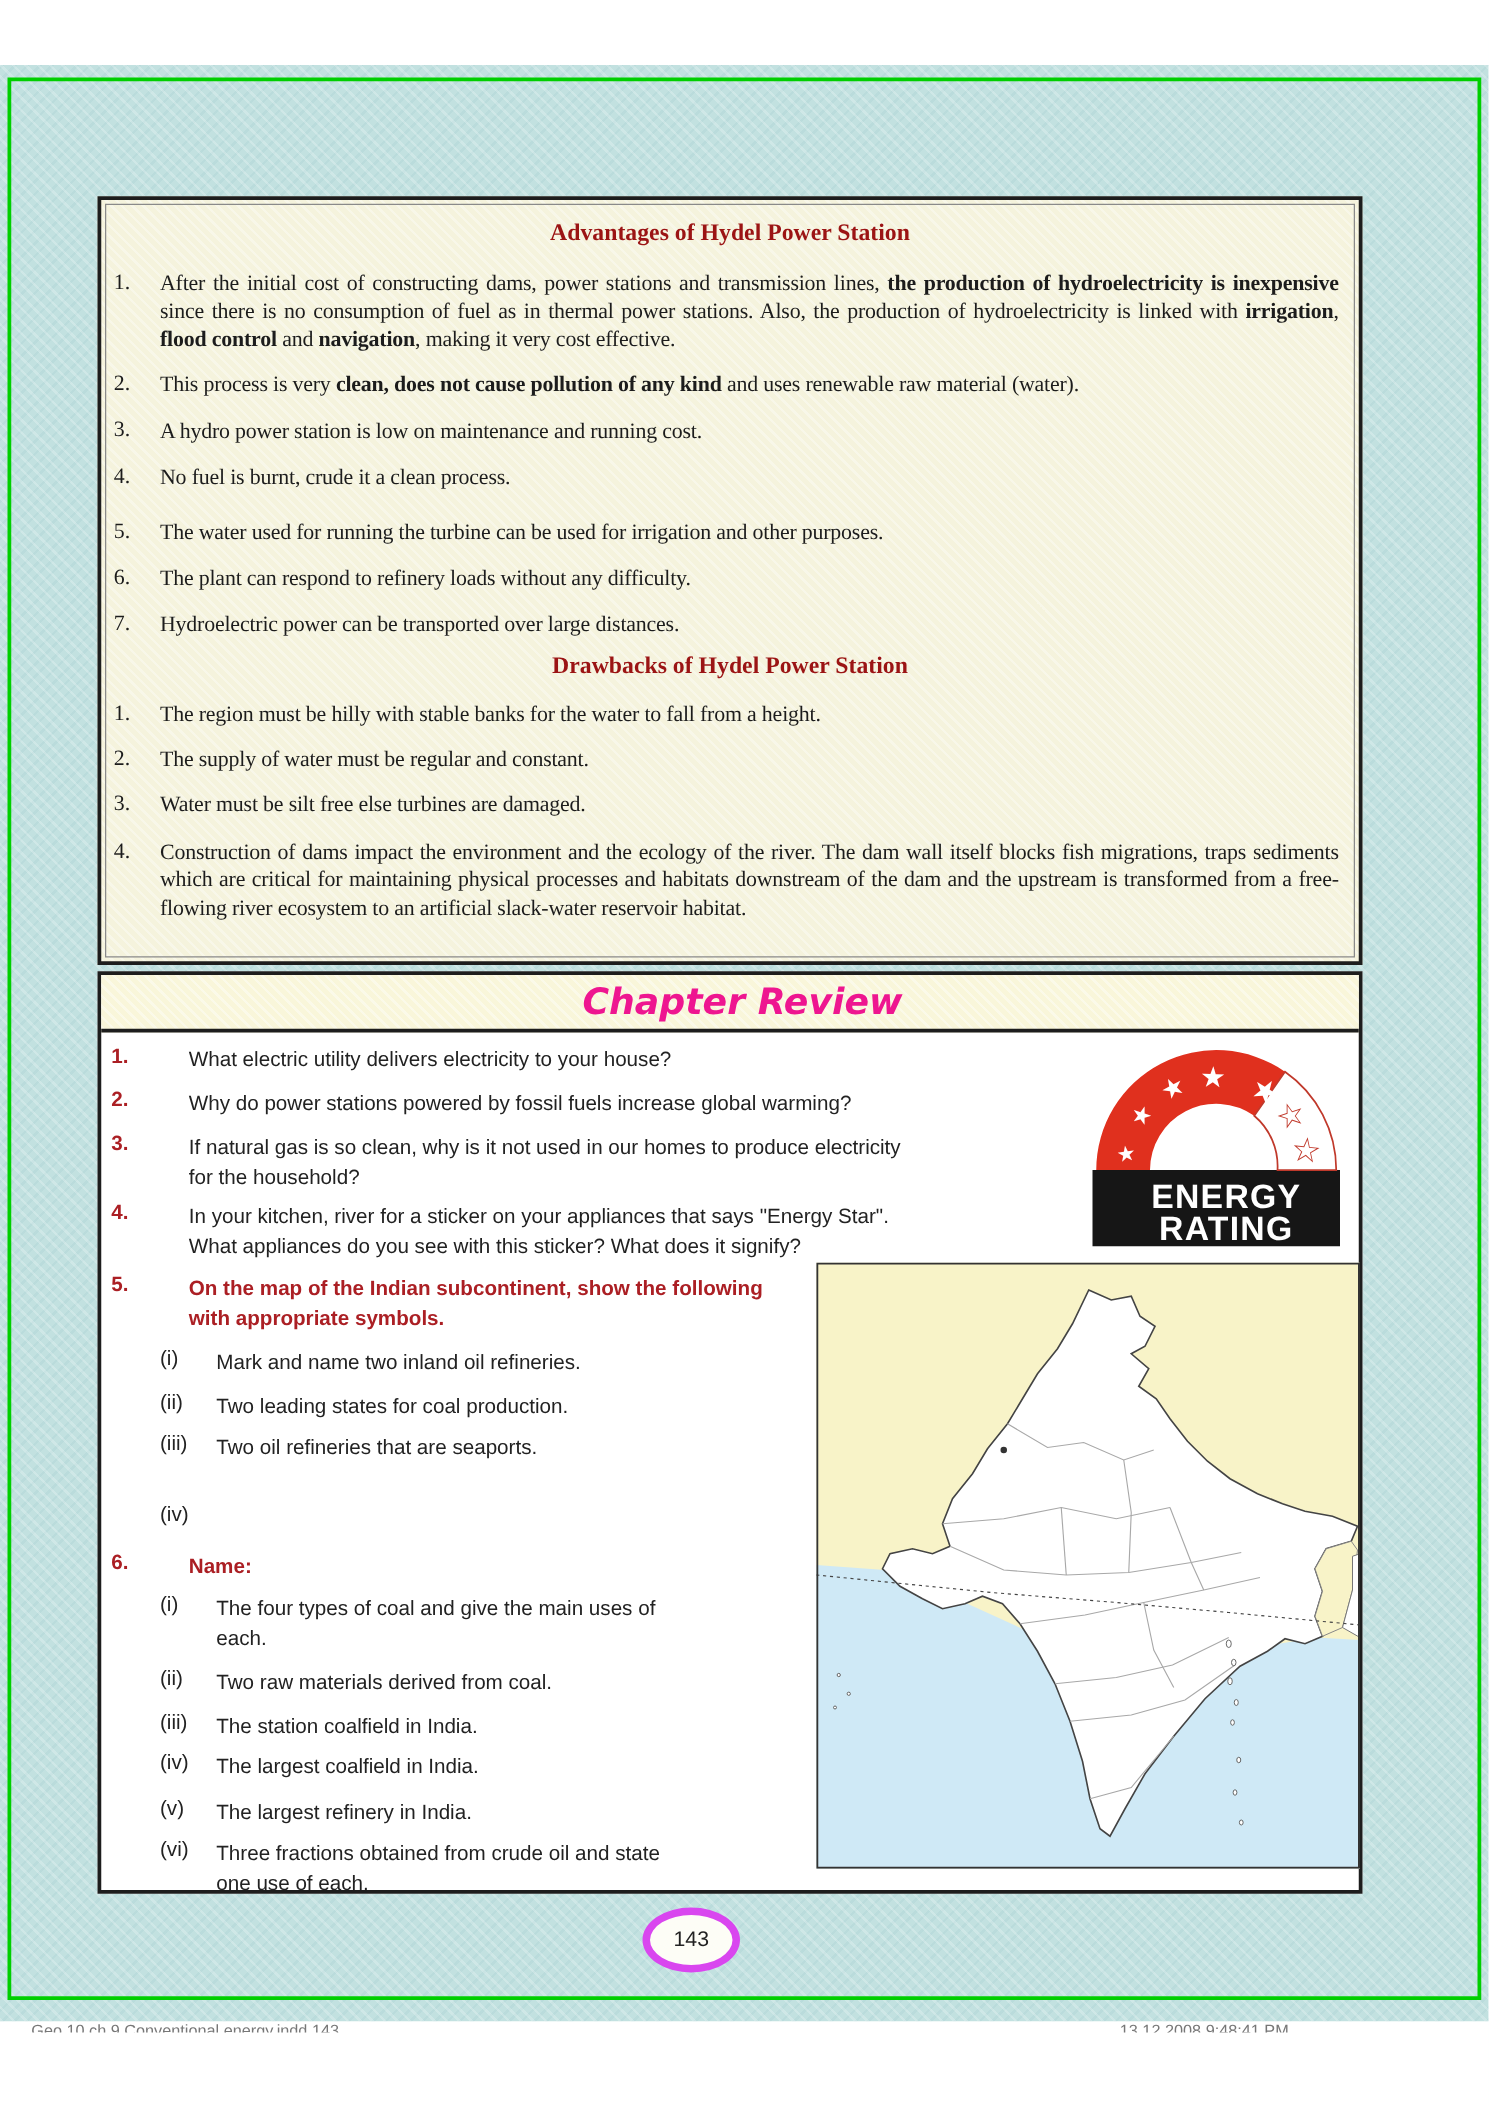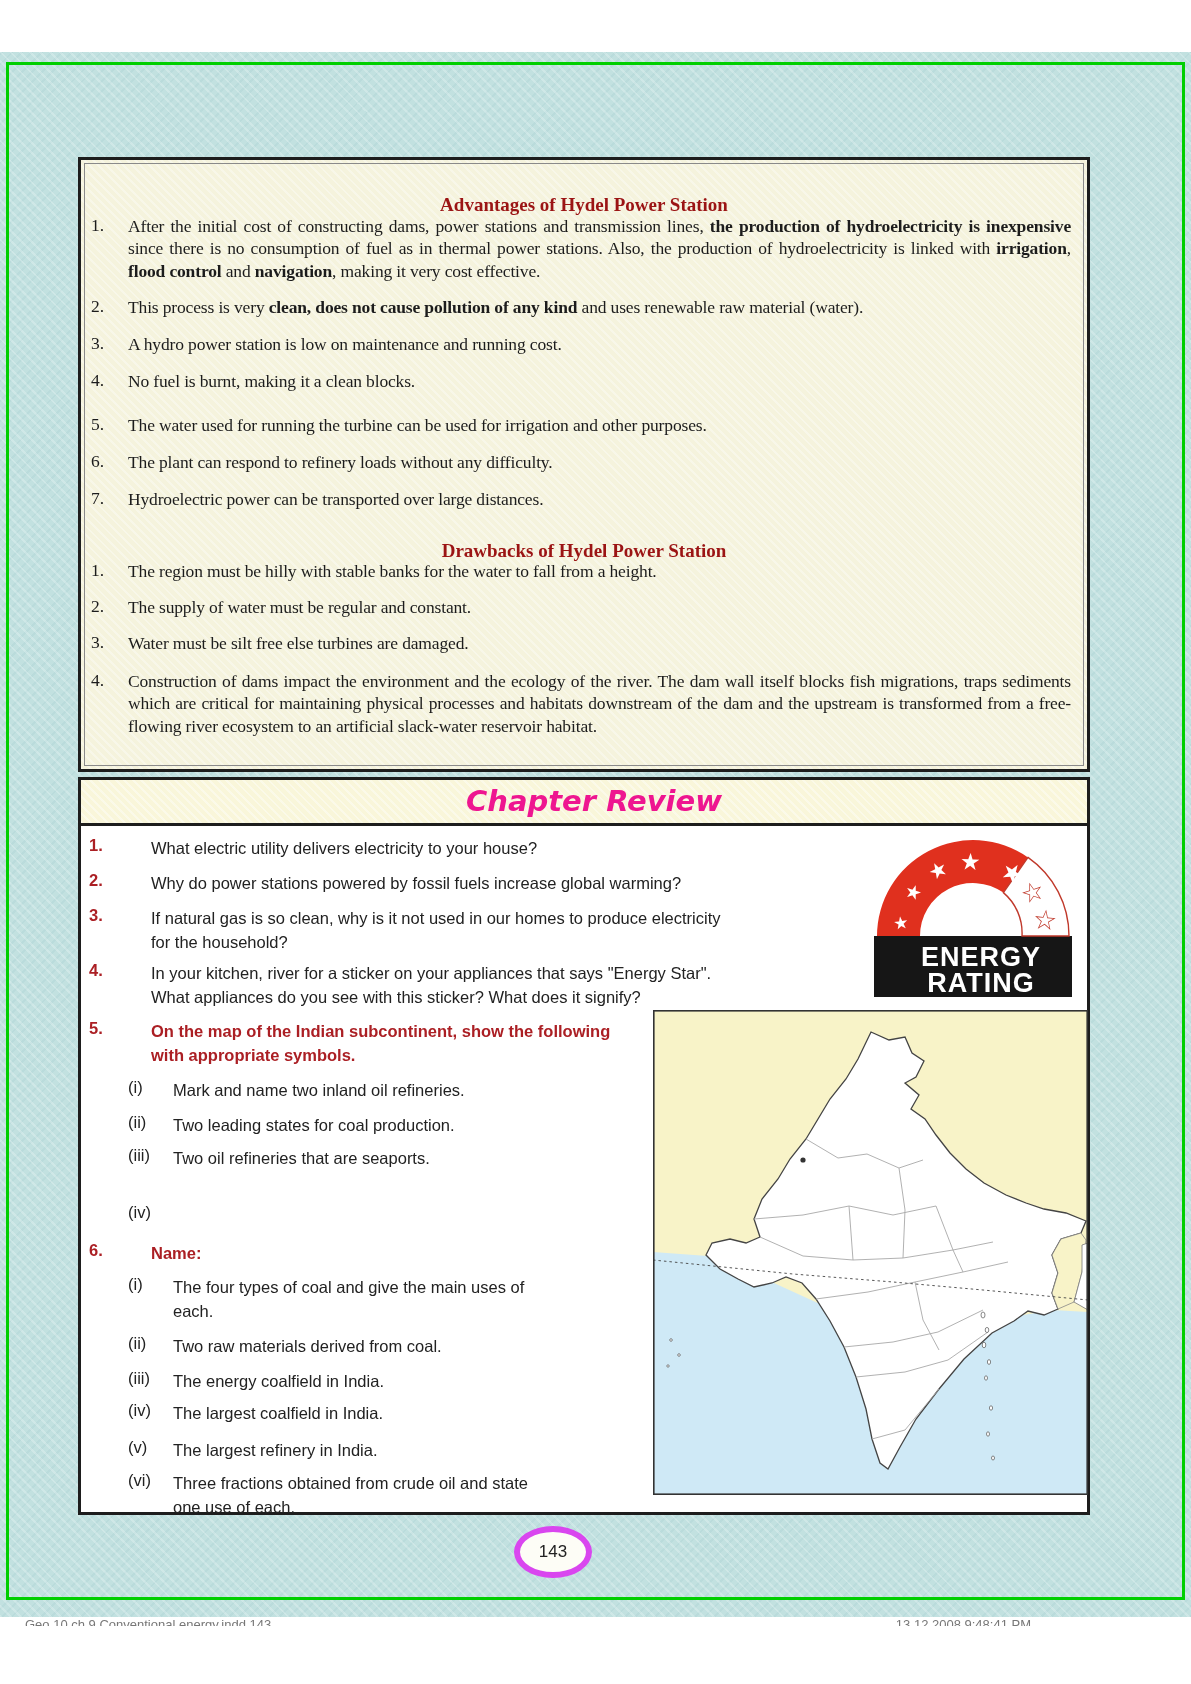--- a/index.html
+++ b/index.html
@@ -13,21 +13,21 @@
           repeating-linear-gradient(-45deg, rgba(150,195,200,.18) 0 2px, transparent 2px 7px);}
   .green-frame{position:absolute;left:6px;top:10px;right:6px;bottom:17px;
                border:3px solid #00cf00;}
   
   .adv-box{position:absolute;left:78px;top:157px;width:1012px;height:615px;
            background-color:#f5f3dd;
            background-image:repeating-linear-gradient(45deg, rgba(255,255,255,.35) 0 2px, transparent 2px 6px);
            border:3px solid #1d1d1d;box-sizing:border-box;}
   .adv-inner{position:absolute;left:3px;top:3px;right:3px;bottom:3px;border:1px solid #8a8a8a;}
   .serif{font-family:"Liberation Serif",serif;}
-  .adv-title,.drw-title{position:absolute;left:0;right:0;text-align:center;margin:18px;
+  .adv-title,.drw-title{position:absolute;left:0;right:0;text-align:center;margin:0;
         font-family:"Liberation Serif",serif;font-size:19px;font-weight:bold;color:#9b1414;}
   .adv-title{top:16px}
   .drw-title{top:362px}
   .arow{position:absolute;left:10px;right:16px;display:flex;}
   .arow .num{flex:0 0 37px;font-size:17.5px;color:#1c1c1c;}
   .arow .txt{flex:1;font-size:17.5px;line-height:22.4px;color:#1c1c1c;
              text-align:justify;letter-spacing:-0.15px;}
   .r-a1{top:55px}.r-a2{top:136px}.r-a3{top:173px}.r-a4{top:210px}.r-a5{top:254px}
   .r-a6{top:291px}.r-a7{top:328px}
   .r-d1{top:400px}.r-d2{top:436px}.r-d3{top:472px}.r-d4{top:510px}
@@ -84,21 +84,21 @@
     <div class="arow r-a2">
       <span class="num serif">2.</span>
       <div class="txt serif"><span>This process is very </span><b>clean, does not cause pollution of any kind</b><span> and uses renewable raw material (water).</span></div>
     </div>
     <div class="arow r-a3">
       <span class="num serif">3.</span>
       <div class="txt serif"><span>A hydro power station is low on maintenance and running cost.</span></div>
     </div>
     <div class="arow r-a4">
       <span class="num serif">4.</span>
-      <div class="txt serif"><span>No fuel is burnt, making it a clean blocks.</span></div>
+      <div class="txt serif"><span>No fuel is burnt, crude it a clean process.</span></div>
     </div>
     <div class="arow r-a5">
       <span class="num serif">5.</span>
       <div class="txt serif"><span>The water used for running the turbine can be used for irrigation and other purposes.</span></div>
     </div>
     <div class="arow r-a6">
       <span class="num serif">6.</span>
       <div class="txt serif"><span>The plant can respond to refinery loads without any difficulty.</span></div>
     </div>
     <div class="arow r-a7">
@@ -180,21 +180,21 @@
       <span class="snum">(i)</span>
       <div class="stxt">The four types of coal and give the main uses of
 each.</div>
     </div>
     <div class="srow r-s6b">
       <span class="snum">(ii)</span>
       <div class="stxt">Two raw materials derived from coal.</div>
     </div>
     <div class="srow r-s6c">
       <span class="snum">(iii)</span>
-      <div class="stxt">The energy coalfield in India.</div>
+      <div class="stxt">The station coalfield in India.</div>
     </div>
     <div class="srow r-s6d">
       <span class="snum">(iv)</span>
       <div class="stxt">The largest coalfield in India.</div>
     </div>
     <div class="srow r-s6e">
       <span class="snum">(v)</span>
       <div class="stxt">The largest refinery in India.</div>
     </div>
     <div class="srow r-s6f">

